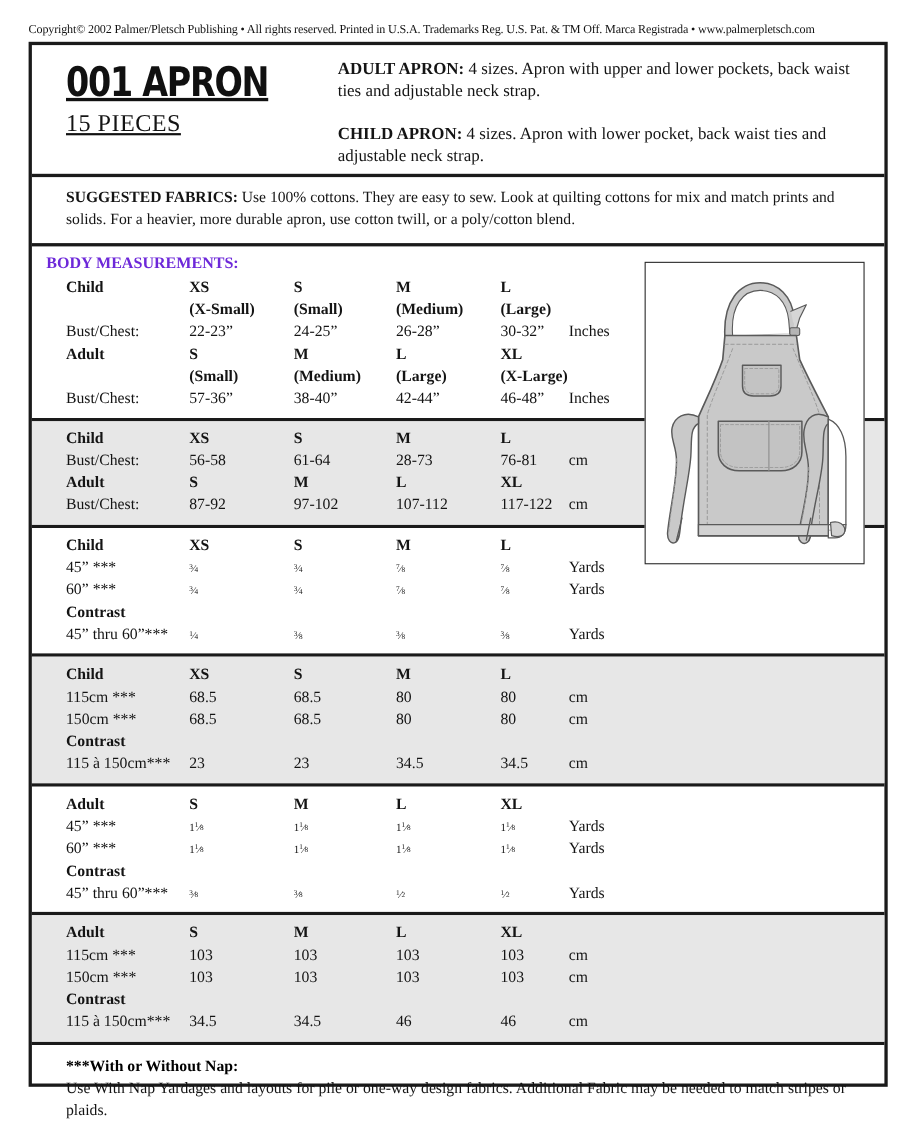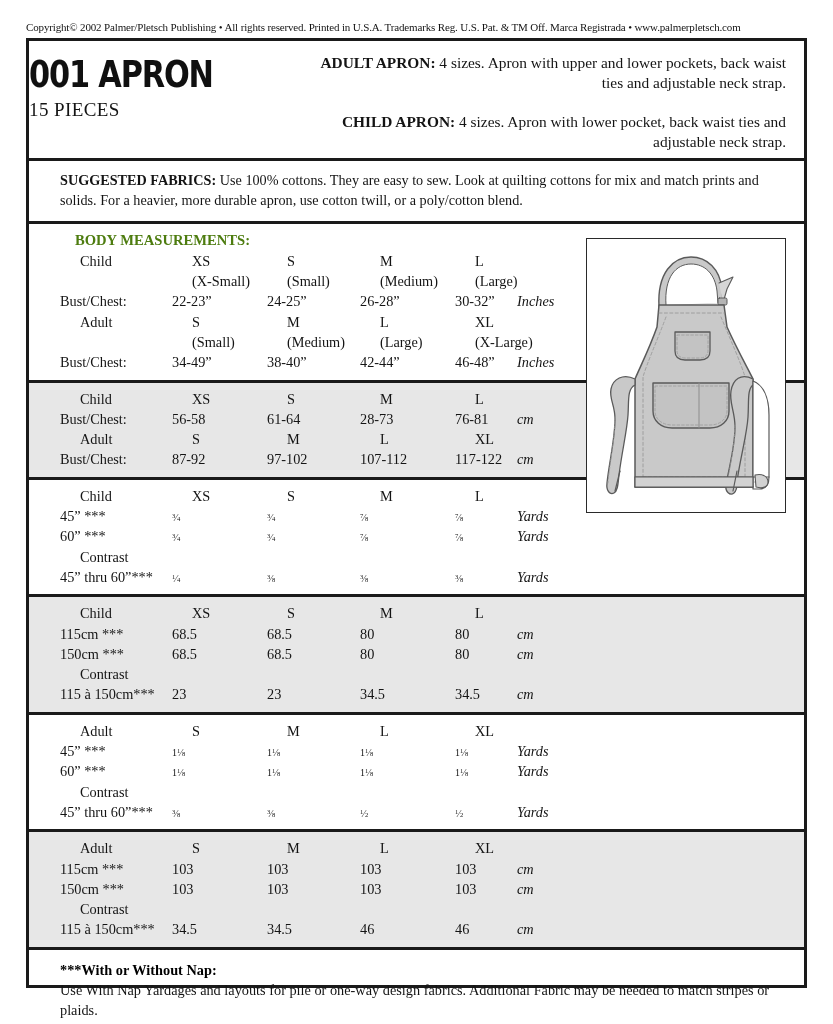--- a/index.html
+++ b/index.html
@@ -42,51 +42,52 @@
 
   
   .header-band {
     display: flex;
     align-items: flex-start;
     padding: 7px 0 6px 0;
     min-height: 100px;
   }
   .title-col {
     width: 278px;
+    padding-left: 31px;
     padding-top: 8px;
     flex: none;
+    text-decoration: underline;
   }
   .pattern-title {
     font-family: "DejaVu Sans", "Liberation Sans", sans-serif;
     font-weight: 700;
     font-size: 37px;
     letter-spacing: -1.4px;
     line-height: 1;
     transform: scaleX(0.82);
     transform-origin: left center;
     color: #101010;
     white-space: nowrap;
   }
   .pattern-pieces {
-    font-size: 19px;
+    font-size: 22px;
     margin-top: 6px;
     letter-spacing: 0.4px;
     color: #141414;
   }
   .desc-col {
     flex: 1;
     padding-right: 18px;
     padding-top: 5px;
   }
   .desc-line {
     font-size: 15.4px;
     line-height: 1.28;
     margin-bottom: 6px;
     color: #141414;
-    text-align: right;
   }
   .desc-line:last-child { margin-bottom: 0; margin-top: 20px; }
   .desc-line b { font-weight: bold; }
 
   
   .fabrics-band {
     padding: 9px 22px 10px 31px;
   }
   .fabrics-text {
     font-size: 14.2px;
@@ -98,39 +99,39 @@
   
   .section {
     padding: 6px 0 7px 0;
     position: relative;
   }
   .section.shaded { background: #e7e7e7; }
 
   .sec-head {
     font-weight: bold;
     font-size: 14.6px;
-    padding-left: 46px;
+    padding-left: 13px;
     line-height: 1.42;
-    color: #4d7c0f;
+    color: #6d28d9;
   }
 
   .grid-row {
     display: flex;
     line-height: 1.42;
     font-size: 14.3px;
     color: #141414;
     padding-left: 31px;
   }
-  .grid-row.bold { font-weight: normal; margin-left: 20px; }
+  .grid-row.bold { font-weight: bold; }
   .c0 { width: 112px; flex: none; }
   .c1 { width: 95px;  flex: none; }
   .c2 { width: 93px;  flex: none; }
   .c3 { width: 95px;  flex: none; }
   .c4 { width: 62px;  flex: none; }
-  .cu { width: 70px;  flex: none; font-style: italic; }
+  .cu { width: 70px;  flex: none; }
 
   
   .frac {
     display: inline-block;
     font-size: 10px;
     letter-spacing: 0;
   }
   .frac sup { font-size: 0.66em; vertical-align: 0.42em; }
   .frac sub { font-size: 0.66em; vertical-align: 0.04em; }
   .frac .sl { font-size: 0.95em; }
@@ -225,21 +226,21 @@
     </div>
     <div class="grid-row bold">
       <span class="c0"></span>
       <span class="c1">(Small)</span>
       <span class="c2">(Medium)</span>
       <span class="c3">(Large)</span>
       <span class="c4">(X-Large)</span>
     </div>
     <div class="grid-row">
       <span class="c0">Bust/Chest:</span>
-      <span class="c1">34-49”</span>
+      <span class="c1">57-36”</span>
       <span class="c2">38-40”</span>
       <span class="c3">42-44”</span>
       <span class="c4">46-48”</span>
       <span class="cu">Inches</span>
     </div>
   </div>
 
   <div class="rule"></div>
 
   <div class="section shaded">

